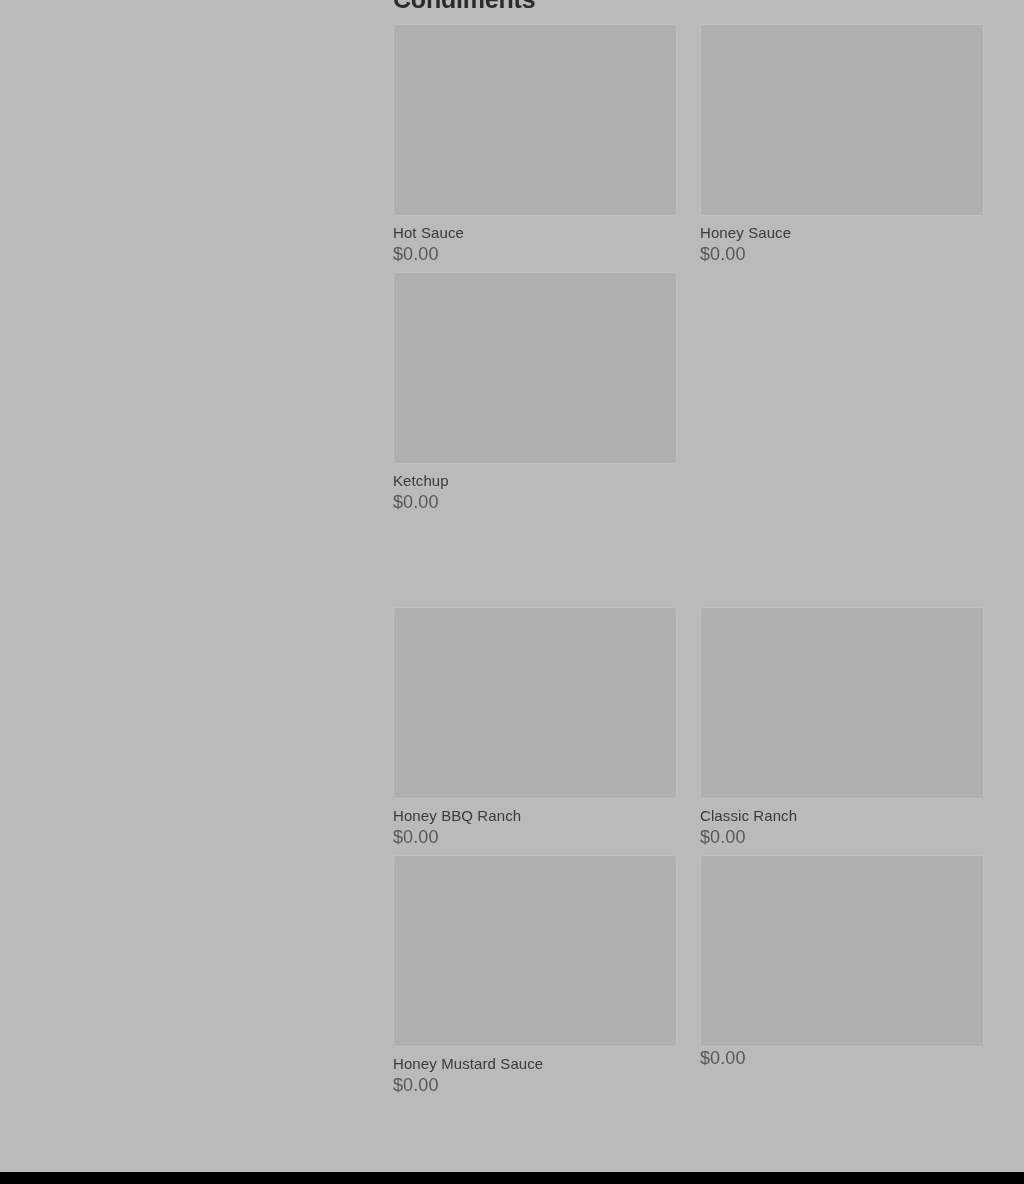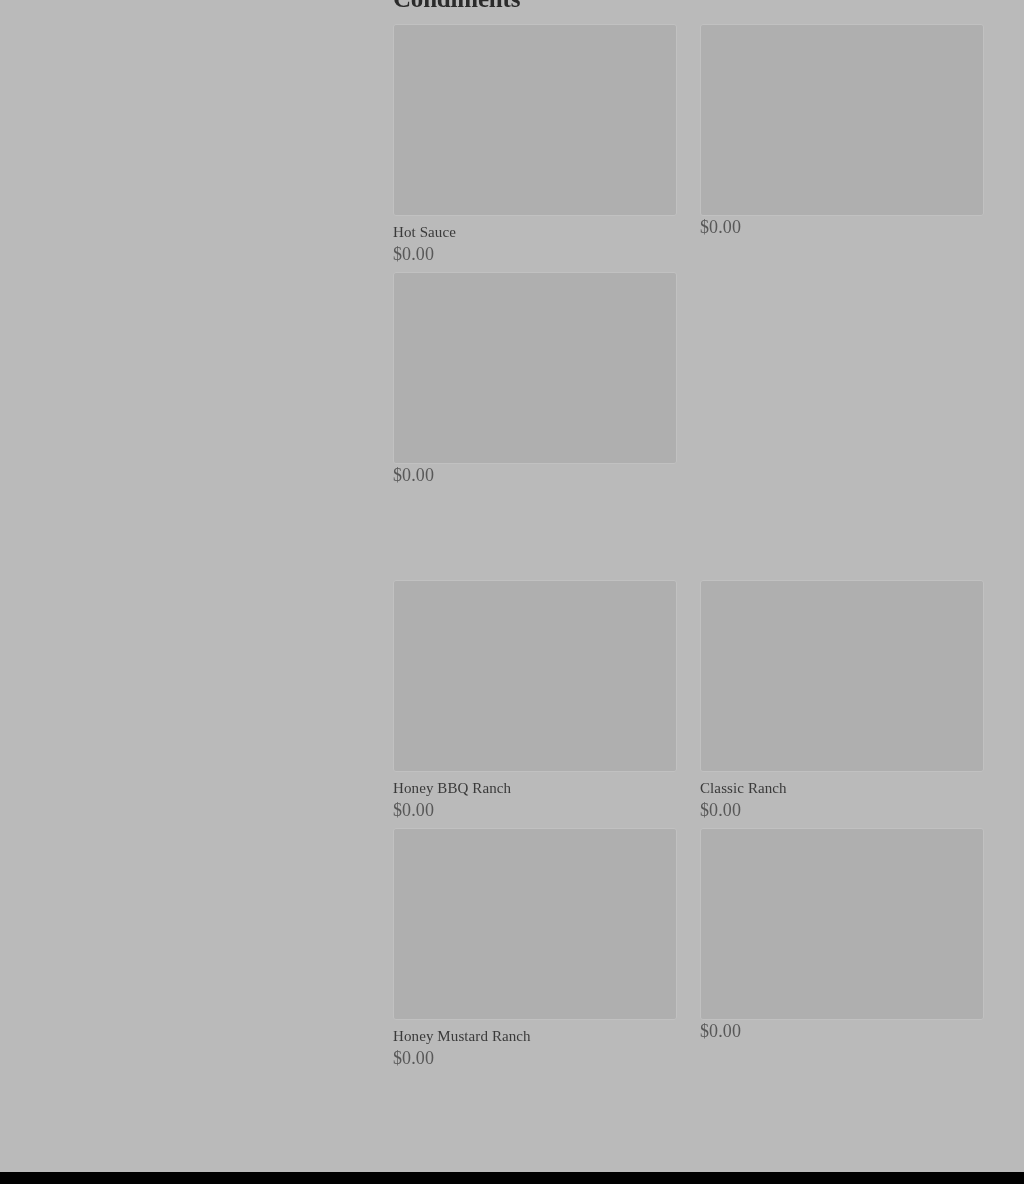--- a/index.html
+++ b/index.html
@@ -16,21 +16,20 @@
   }
 
   .page {
     position: absolute;
     left: 0;
     top: 0;
     width: 1024px;
     height: 1172px;
     background: #bababa;
     overflow: hidden;
-    font-family: Liberation Serif, serif;
   }
 
   .content-column {
     position: absolute;
     left: 393px;
     top: -18px;
     width: 592px;
   }
 
   .section-heading {
@@ -122,25 +121,27 @@
     <div class="product-grid">
 
       <div class="product-card">
         <span class="product-thumb"></span>
         <span class="product-name">Hot Sauce</span>
         <span class="product-price">$0.00</span>
       </div>
 
       <div class="product-card">
         <span class="product-thumb"></span>
+        <span class="product-name">Honey Sauce</span>
         <span class="product-price">$0.00</span>
       </div>
 
       <div class="product-card">
         <span class="product-thumb"></span>
+        <span class="product-name">Ketchup</span>
         <span class="product-price">$0.00</span>
       </div>
 
     </div>
 
     <div class="section-gap"></div>
 
 
     <div class="product-grid">
 
@@ -151,21 +152,21 @@
       </div>
 
       <div class="product-card">
         <span class="product-thumb"></span>
         <span class="product-name">Classic Ranch</span>
         <span class="product-price">$0.00</span>
       </div>
 
       <div class="product-card">
         <span class="product-thumb"></span>
-        <span class="product-name">Honey Mustard Ranch</span>
+        <span class="product-name">Honey Mustard Sauce</span>
         <span class="product-price">$0.00</span>
       </div>
 
       <div class="product-card">
         <span class="product-thumb"></span>
         <span class="product-price">$0.00</span>
       </div>
 
     </div>
 

